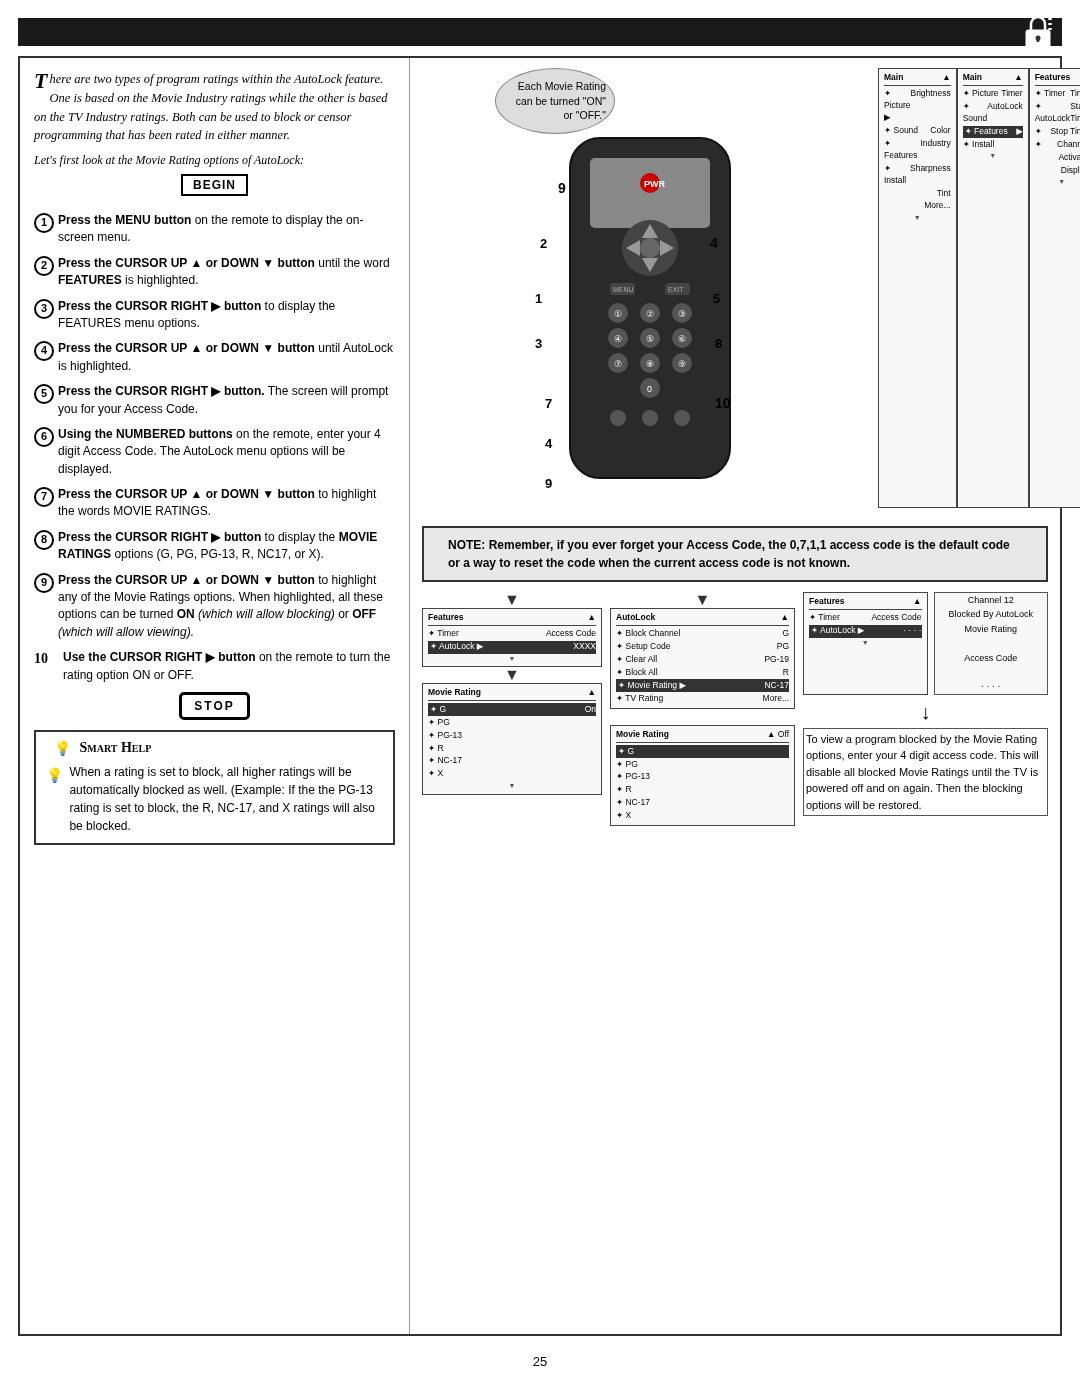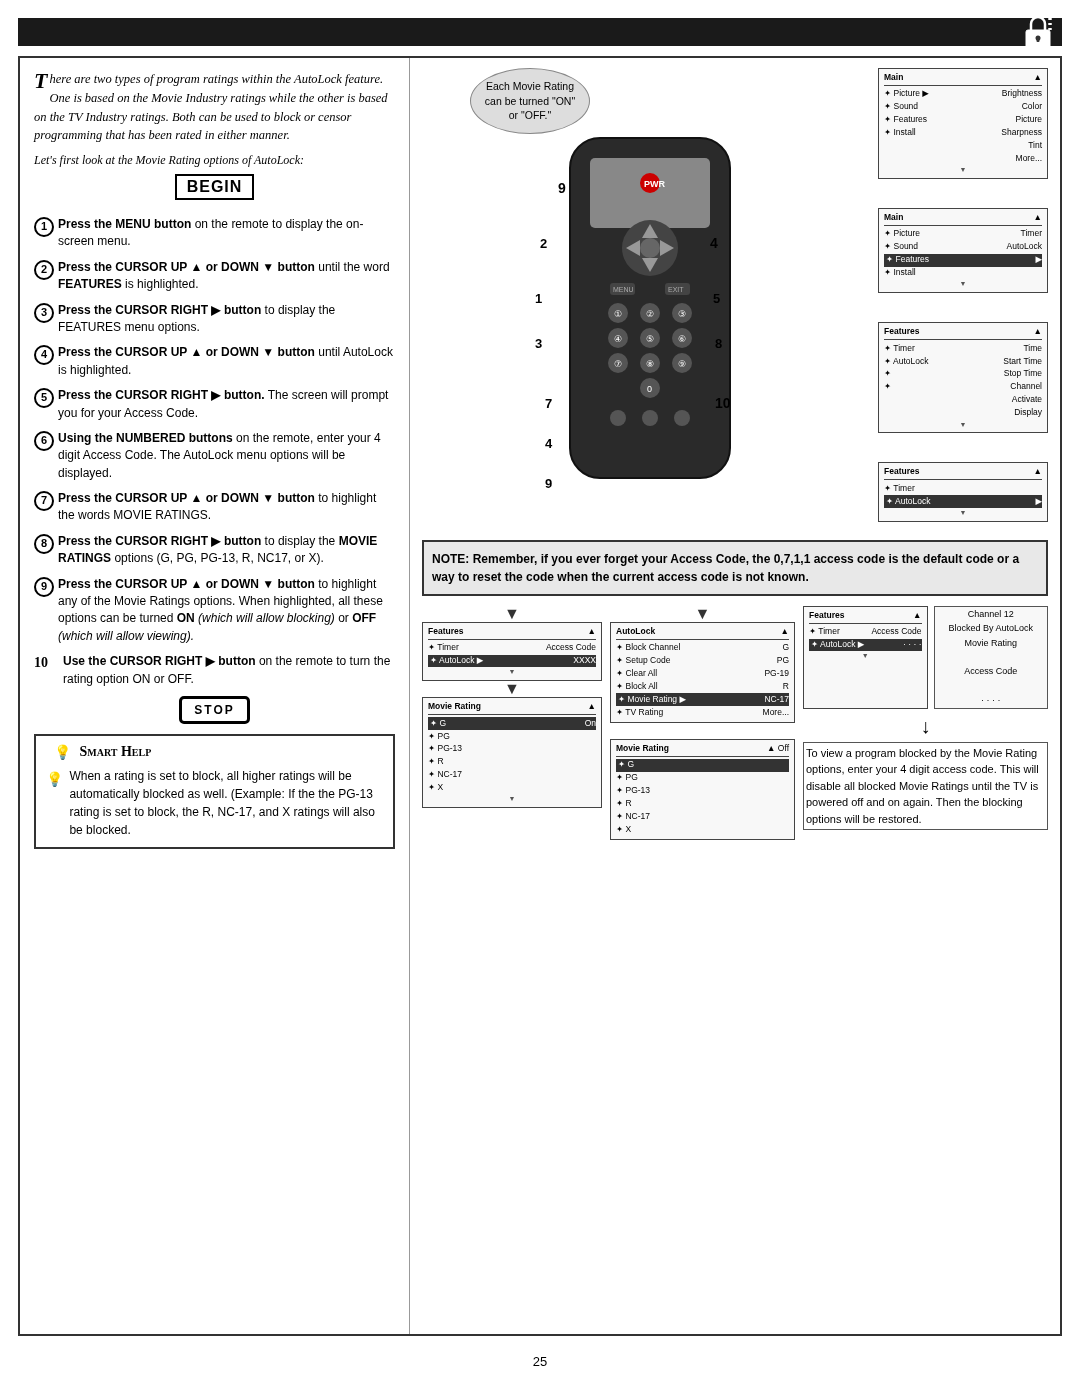--- a/index.html
+++ b/index.html
@@ -72,21 +72,21 @@
       font-style: italic;
       font-size: 12px;
       font-family: 'Times New Roman', serif;
       margin-bottom: 6px;
     }
 
     .begin-box {
       display: inline-block;
       border: 2px solid #000;
       padding: 2px 10px;
-      font-size: 16px;
+      font-size: 12px;
       font-weight: bold;
       letter-spacing: 1px;
       margin-bottom: 8px;
       font-family: Arial, sans-serif;
     }
 
     .step {
       display: flex;
       align-items: flex-start;
       margin-bottom: 8px;
@@ -168,31 +168,30 @@
     
     .upper-right {
       display: flex;
       flex-direction: row;
       margin-bottom: 10px;
     }
 
     
     .screens-right {
       display: flex;
-      flex-direction: column;
+      flex-direction: row;
       width: 170px;
       min-width: 170px;
-      gap: 29px;
     }
 
     
     .note-box {
       background: #e8e8e8;
       border: 2px solid #333;
-      padding: 8px 8px;
+      padding: 8px 24px;
       font-size: 12px;
       font-weight: bold;
       line-height: 1.5;
       margin-top: 8px;
       width: 100%;
     }
 
     
     .lower-area {
       display: flex;
@@ -213,28 +212,28 @@
     .page-number {
       text-align: center;
       font-size: 13px;
       padding: 8px 0;
     }
 
     
     .movie-bubble {
       position: absolute;
       top: 0;
-      left: 48px;
+      left: 73px;
       width: 120px;
       background: #ddd;
       border: 1.5px solid #888;
       border-radius: 50%;
       padding: 10px 8px;
       font-size: 10.5px;
-      text-align: center;
+      text-align: right;
       line-height: 1.4;
       z-index: 10;
     }
 
     
     .screen-panel {
       border: 1.5px solid #444;
       background: #f8f8f8;
       padding: 3px 5px;
       font-size: 8.5px;
@@ -451,21 +450,21 @@
           <div class="sp-row">
             <span>✦ Picture ▶</span>
               <span>Brightness</span>
           </div>
           <div class="sp-row">
             <span>✦ Sound</span>
               <span>Color</span>
           </div>
           <div class="sp-row">
             <span>✦ Features</span>
-              <span>Picture</span>
+              <span>Industry</span>
           </div>
           <div class="sp-row">
             <span>✦ Install</span>
               <span>Sharpness</span>
           </div>
           <div class="sp-row">
             <span></span>
               <span>Tint</span>
           </div>
           <div class="sp-row">

